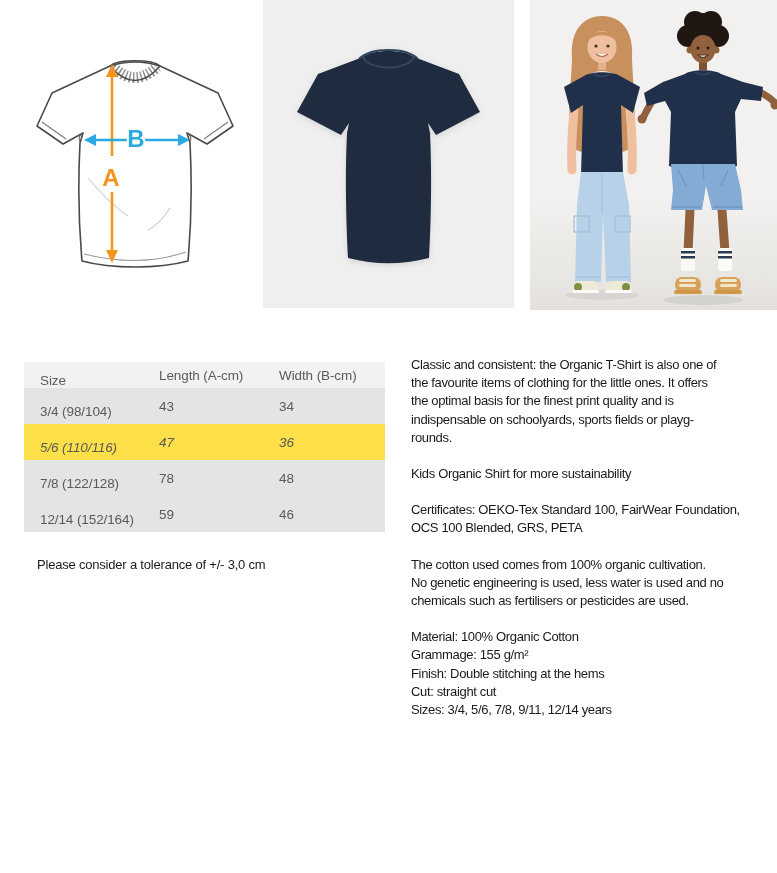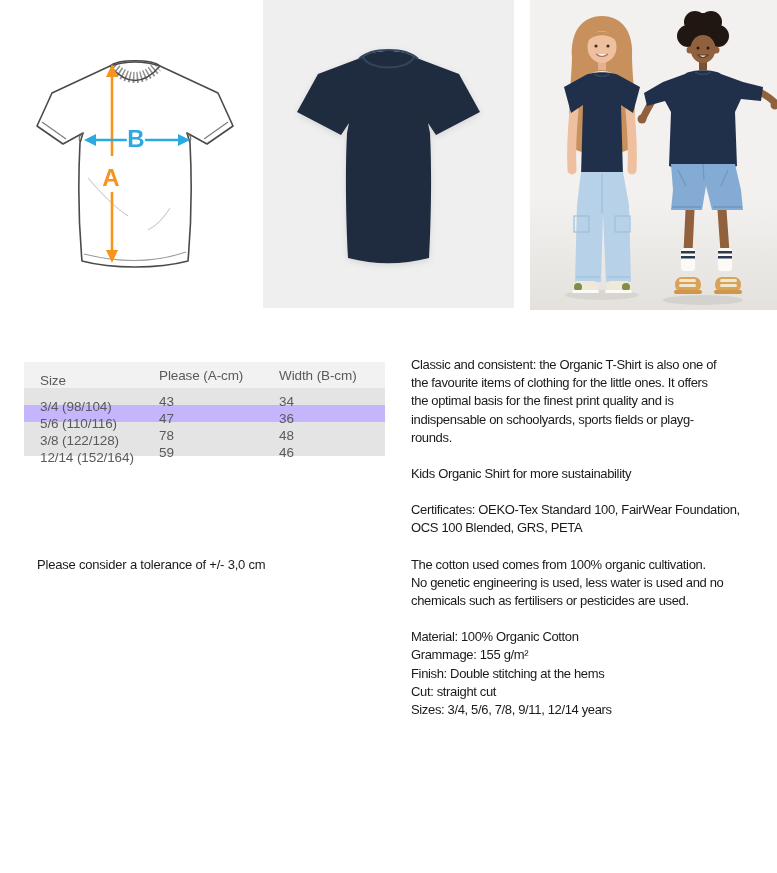--- a/index.html
+++ b/index.html
@@ -12,24 +12,24 @@
   .panel-diagram{left:0;width:263px;height:310px;background:#ffffff;}
   .panel-product{left:263px;width:251px;height:308px;background:#efefef;}
   .panel-models{left:530px;width:247px;height:310px;background:#f2f1ef;}
   .panel svg{display:block;width:100%;height:100%;}
 
   
   .size-table{
     position:absolute;left:24px;top:362px;width:361px;
     font-size:13.5px;color:#595a5c;letter-spacing:-0.1px;
   }
-  .trow{display:grid;grid-template-columns:135px 120px 106px;align-items:center;height:17px;}
+  .trow{display:grid;grid-template-columns:135px 120px 106px;align-items:center;height:36px;}
   .trow.header{height:26px;background:#f2f2f2;}
   .band-dark{background:#e4e4e4;}
-  .band-light{background:#c4b5fd;}
+  .band-light{background:#fde047;font-style:italic;}
   .tcell{white-space:nowrap;}
   .tcell.c1{padding-left:16px;margin-top:11px;}
 
   .tolerance{
     position:absolute;left:37px;top:557px;
     font-size:13px;color:#1a1a1a;letter-spacing:-0.2px;
   }
 
   .description{
     position:absolute;left:411px;top:356px;width:372px;
@@ -182,35 +182,35 @@
         <rect x="190" y="284" width="17" height="3" rx="1.5" fill="#f1e7cf"></rect>
         <rect x="184" y="290" width="28" height="4" rx="2" fill="#cf9748"></rect>
       </g>
     </g>
   </svg>
 </div>
 
 <div class="size-table">
   <div class="trow header">
     <div class="tcell c1">Size</div>
-    <div class="tcell">Please (A-cm)</div>
+    <div class="tcell">Length (A-cm)</div>
     <div class="tcell">Width (B-cm)</div>
   </div>
   <div class="trow band-dark">
     <div class="tcell c1">3/4 (98/104)</div>
     <div class="tcell">43</div>
     <div class="tcell">34</div>
   </div>
   <div class="trow band-light">
     <div class="tcell c1">5/6 (110/116)</div>
     <div class="tcell">47</div>
     <div class="tcell">36</div>
   </div>
   <div class="trow band-dark">
-    <div class="tcell c1">3/8 (122/128)</div>
+    <div class="tcell c1">7/8 (122/128)</div>
     <div class="tcell">78</div>
     <div class="tcell">48</div>
   </div>
   <div class="trow band-dark">
     <div class="tcell c1">12/14 (152/164)</div>
     <div class="tcell">59</div>
     <div class="tcell">46</div>
   </div>
 </div>
 

